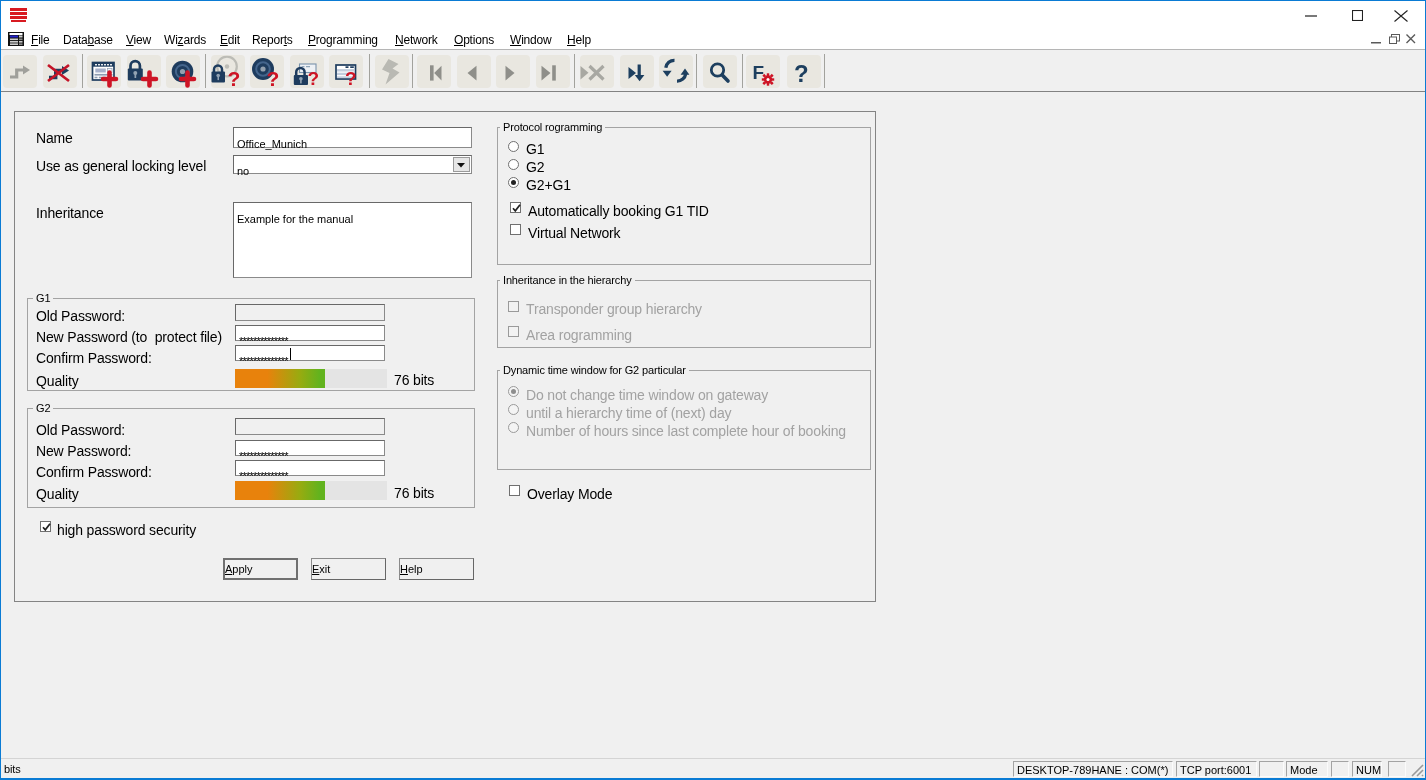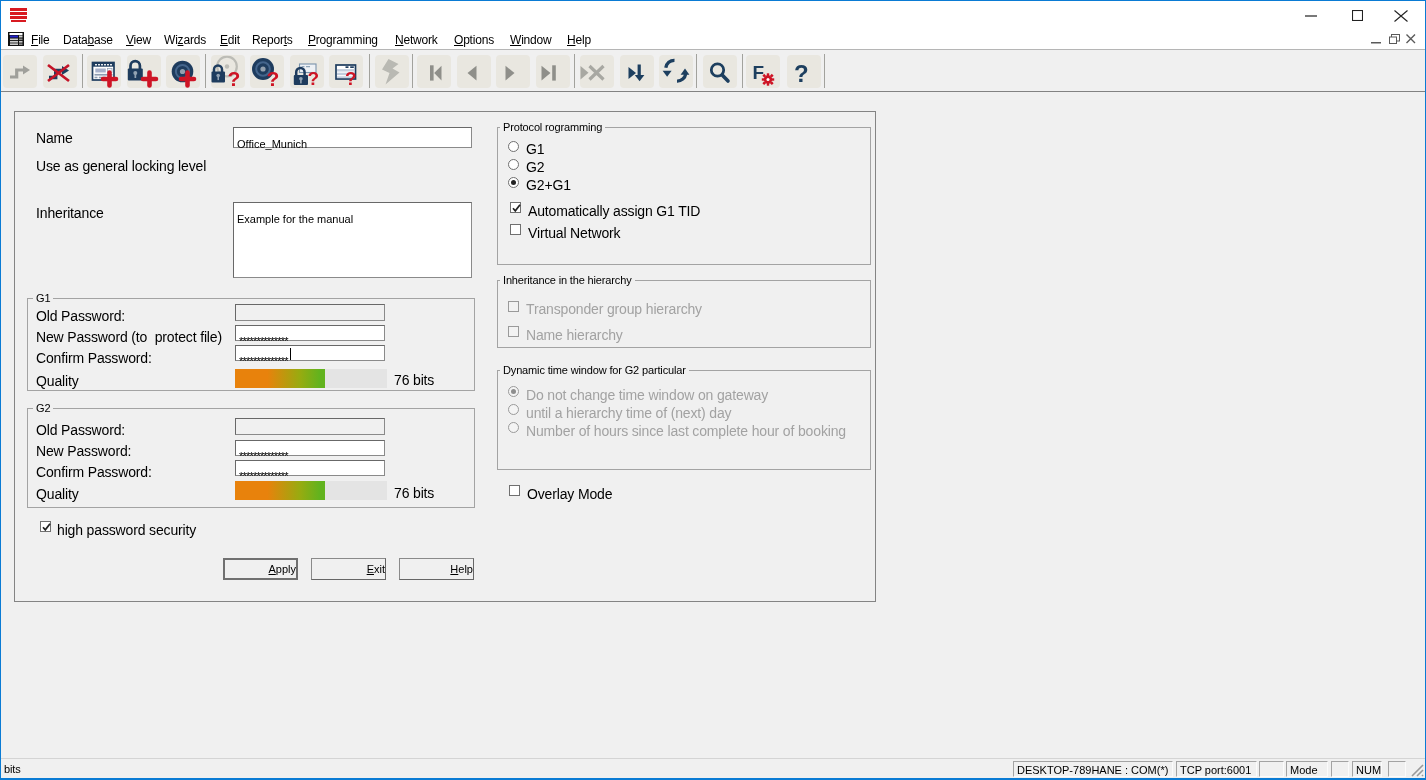--- a/index.html
+++ b/index.html
@@ -27,21 +27,21 @@
 .radio { position:absolute; width:11px; height:11px; border-radius:50%; background:#fff; border:1px solid #707070; }
 .radio.sel::after { content:""; position:absolute; left:2px; top:2px; width:5px; height:5px; border-radius:50%; background:#222; }
 .radio.dis { border-color:#9a9a9a; background:#f4f4f4; }
 .radio.dis.sel::after { background:#8e8e8e; }
 .check { position:absolute; width:11px; height:11px; background:#fff; border:1px solid #707070; }
 .check.dis { border-color:#9a9a9a; background:#f2f2f2; }
 .check.on svg { position:absolute; left:0; top:0; }
 .dis-t { color:#a2a2a2; }
 .qbar { position:absolute; width:152px; height:19px; background:#e4e4e4; }
 .qfill { position:absolute; left:0; top:0; height:100%; width:90px; background:linear-gradient(90deg,#e8820c 0%,#e8820c 36%,#98ab10 72%,#62b31e 94%); }
-.btn { position:absolute; width:75px; height:22px; background:#f0f0f0; border:1px solid #8a8a8a; border-bottom-color:#666; border-right-color:#666; font-size:11px; text-align:right; line-height:20px; }
+.btn { position:absolute; width:75px; height:22px; background:#f0f0f0; border:1px solid #8a8a8a; border-bottom-color:#666; border-right-color:#666; font-size:11px; text-align:left; line-height:20px; }
 .btn.def { border:2px solid #707070; line-height:18px; }
 #statusbar { position:absolute; left:1px; right:1px; top:758px; height:20px; background:#f0f0f0; border-top:1px solid #d4d4d4; }
 .spanel { position:absolute; top:2px; height:16px; border:1px solid; border-color:#a3a3a3 #fbfbfb #fbfbfb #a3a3a3; font-size:11px; padding:2px 0 0 3px; white-space:nowrap; overflow:hidden; }
 u { text-decoration:underline; text-underline-offset:1px; }
 </style>
 </head>
 <body>
 <div id="frame"></div>
 <div id="titlebar">
   <svg class="abs" style="left:9px;top:7px" width="17" height="14" viewBox="0 0 17 14">
@@ -278,20 +278,27 @@
 </div>
 <div id="toolline"></div>
 <div id="client">
   <div id="panel">
 
     <div class="lbl" style="left:21px;top:18px">Name</div>
     <div class="box" style="left:218px;top:15px;width:239px;height:21px">
         <span class="txt">Office_Munich</span>
       </div>
     <div class="lbl" style="left:21px;top:45.5px">Use as general locking level</div>
+    <div class="box" style="left:218px;top:43px;width:239px;height:19px">
+        <span class="txt" style="top:1px">no</span>
+      <span class="abs" style="right:1px;top:1px;width:17px;height:15px;background:#e6e6e6;border:1px solid #9a9a9a;"></span>
+      <svg class="abs" style="right:6px;top:7px" width="8" height="4.5" viewBox="0 0 8 4.5">
+          <path d="M0,0 L8,0 L4,4.5 Z" fill="#111"></path>
+        </svg>
+    </div>
     <div class="lbl" style="left:21px;top:93px">Inheritance</div>
     <div class="box" style="left:218px;top:90px;width:239px;height:76px">
         <span class="txt">Example for the manual</span>
       </div>
 
     <div class="fs" style="left:12px;top:186px;width:448px;height:93px"></div>
     <div class="legend" style="left:18px;top:180px">G1</div>
     <div class="lbl" style="left:21px;top:196px">Old Password:</div>
     <div class="box" style="left:220px;top:192px;width:150px;height:17px;background:#f0f0f0"></div>
     <div class="lbl" style="left:21px;top:217px">New Password (to&nbsp; protect file)</div>
@@ -344,30 +351,30 @@
     <div class="lbl" style="left:511px;top:29px">G1</div>
     <div class="radio" style="left:493px;top:47px"></div>
     <div class="lbl" style="left:511px;top:47px">G2</div>
     <div class="radio sel" style="left:493px;top:65px"></div>
     <div class="lbl" style="left:511px;top:65px">G2+G1</div>
     <div class="check on" style="left:495px;top:90px">
         <svg width="11" height="11" viewBox="0 0 11 11">
           <path d="M2,5.2 L4.3,7.8 L9,1.8" fill="none" stroke="#222" stroke-width="1.7"></path>
         </svg>
       </div>
-    <div class="lbl" style="left:513px;top:91px">Automatically assign G1 TID</div>
+    <div class="lbl" style="left:513px;top:91px">Automatically booking G1 TID</div>
     <div class="check" style="left:495px;top:112px"></div>
     <div class="lbl" style="left:513px;top:113px">Virtual Network</div>
 
     <div class="fs" style="left:482px;top:168px;width:374px;height:68px"></div>
     <div class="legend" style="left:485px;top:162px">Inheritance in the hierarchy</div>
     <div class="check dis" style="left:493px;top:189px"></div>
     <div class="lbl dis-t" style="left:511px;top:189px">Transponder group hierarchy</div>
     <div class="check dis" style="left:493px;top:214px"></div>
-    <div class="lbl dis-t" style="left:511px;top:215px">Name hierarchy</div>
+    <div class="lbl dis-t" style="left:511px;top:215px">Area rogramming</div>
 
     <div class="fs" style="left:482px;top:258px;width:374px;height:100px"></div>
     <div class="legend" style="left:485px;top:252px">Dynamic time window for G2 particular</div>
     <div class="radio dis sel" style="left:493px;top:274px"></div>
     <div class="lbl dis-t" style="left:511px;top:275px">Do not change time window on gateway</div>
     <div class="radio dis" style="left:493px;top:292px"></div>
     <div class="lbl dis-t" style="left:511px;top:293px">until a hierarchy time of (next) day</div>
     <div class="radio dis" style="left:493px;top:310px"></div>
     <div class="lbl dis-t" style="left:511px;top:311px">Number of hours since last complete hour of booking</div>
 

